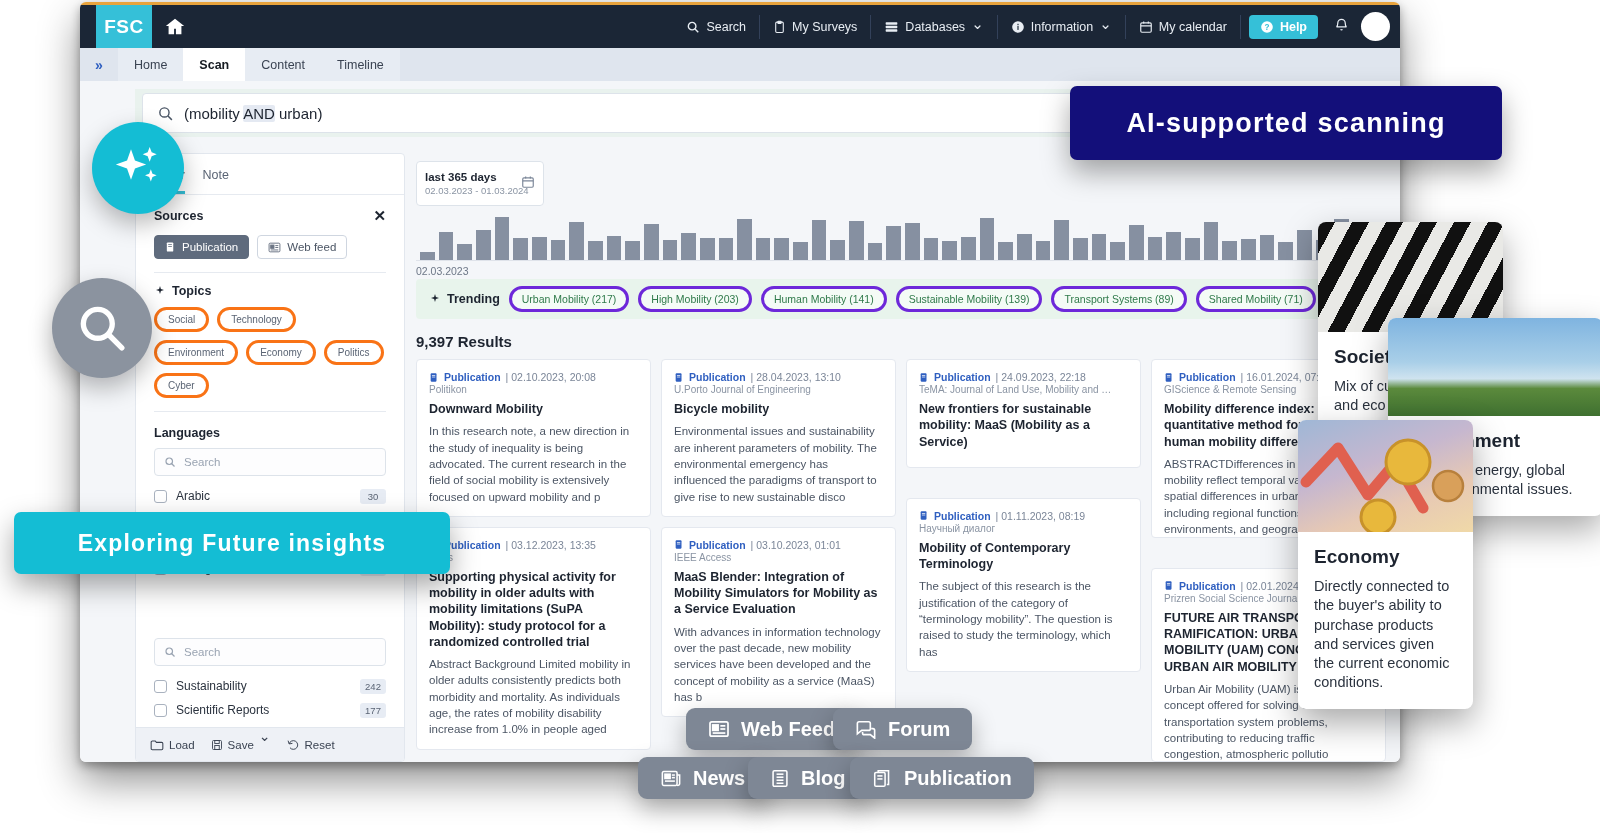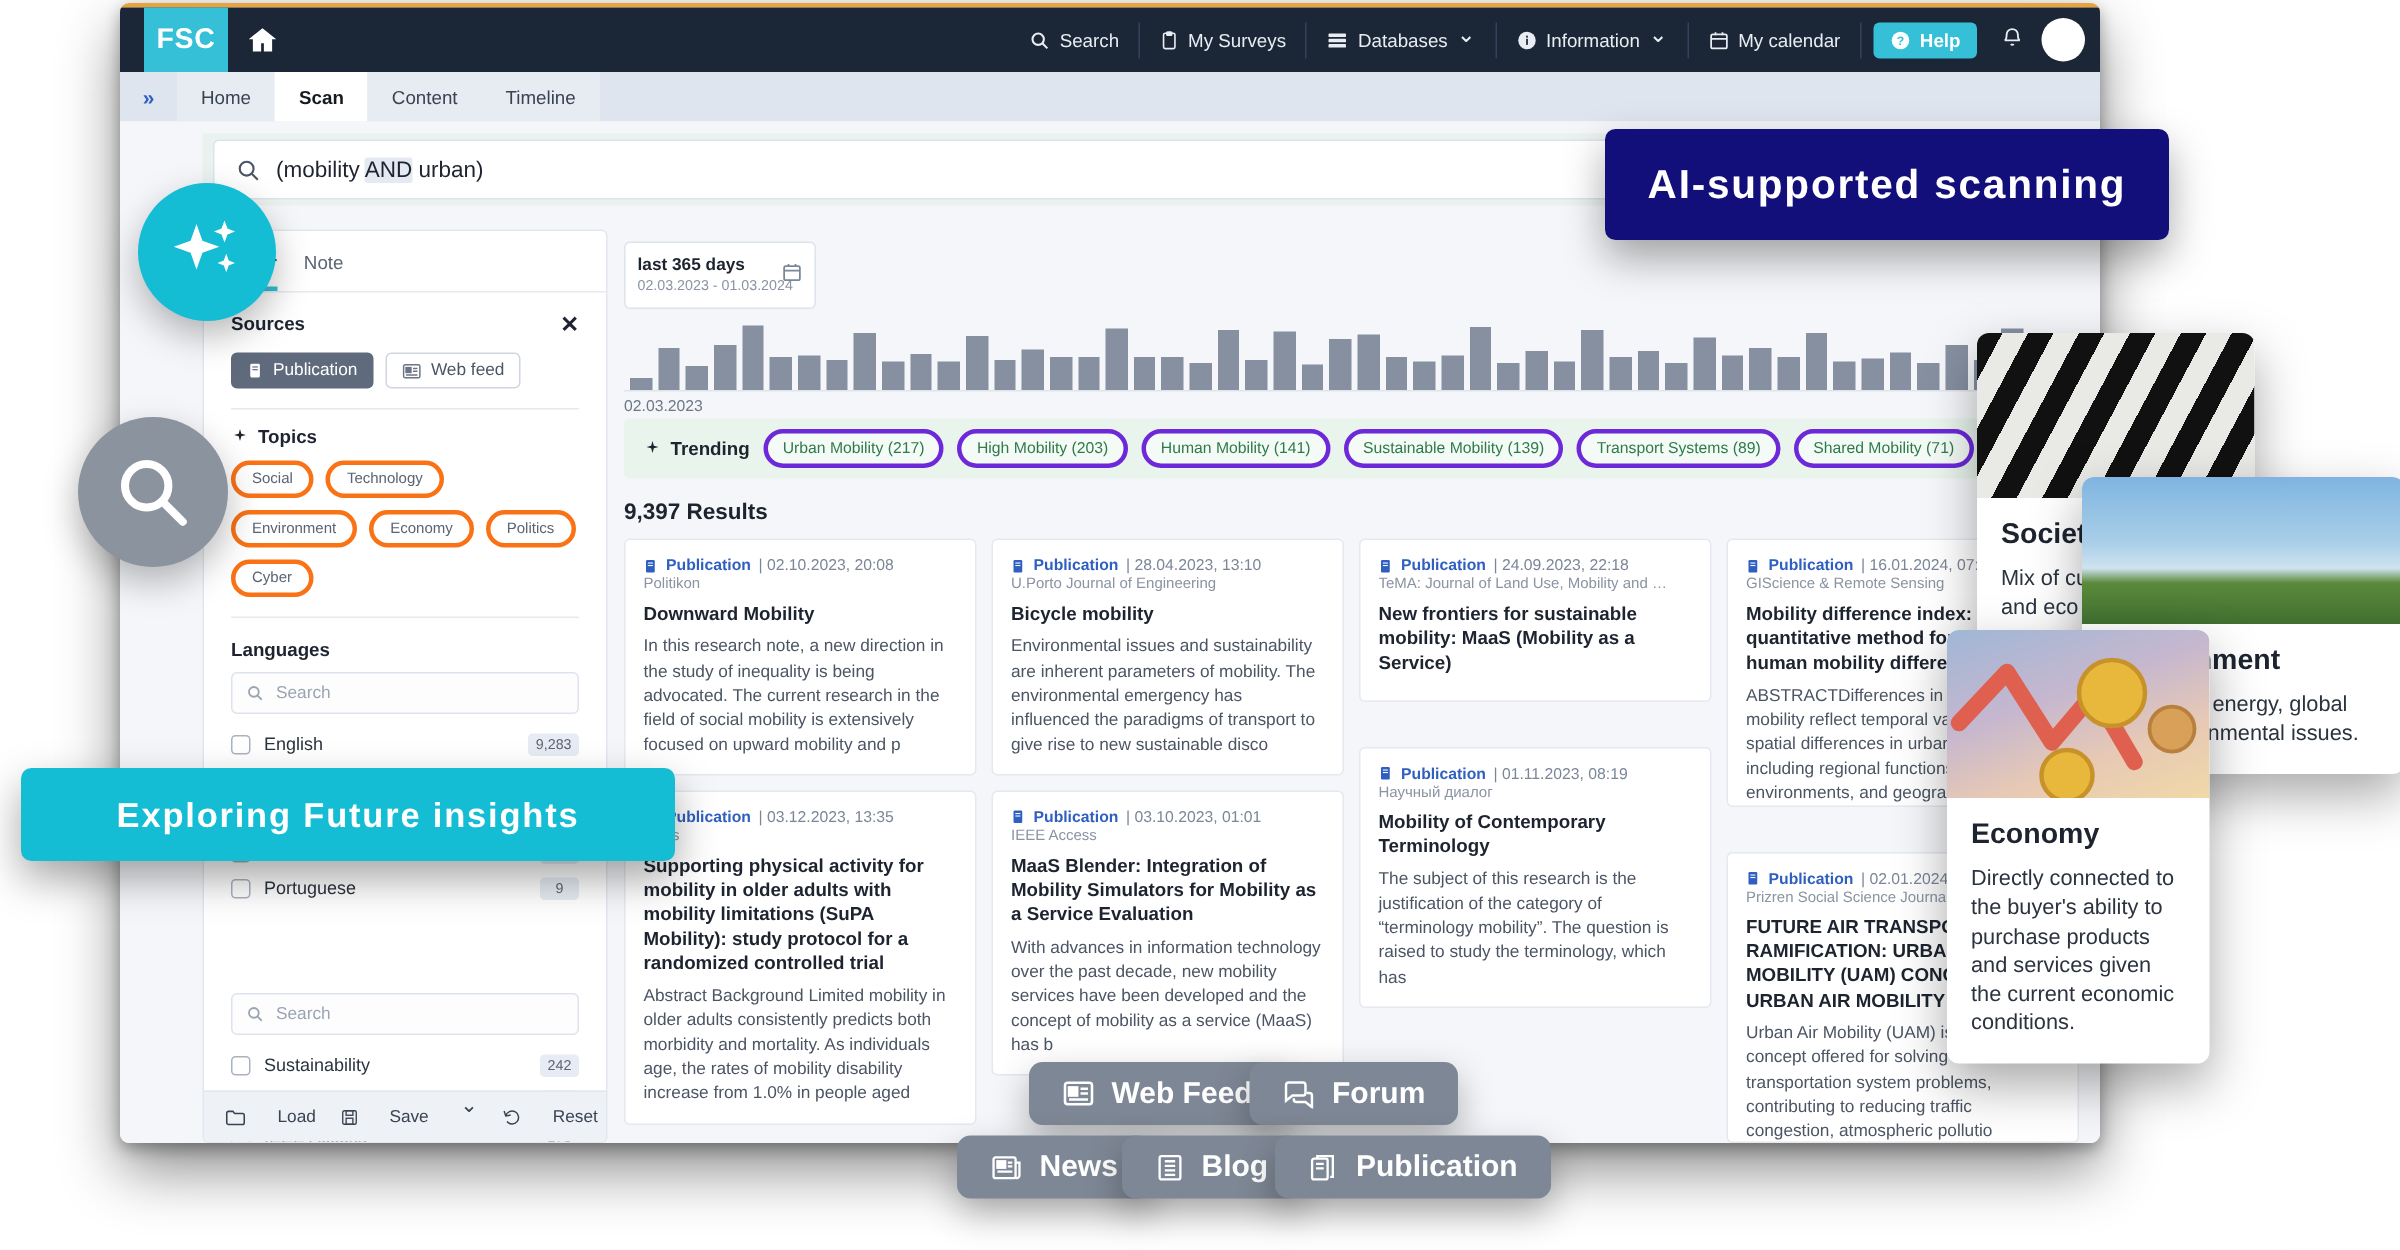--- a/index.html
+++ b/index.html
@@ -100,21 +100,21 @@
     height:28px; padding:0 9px; color:#9aa4b2; font-size:11.5px; background:#fdfdfe;
   }
   .facet { display:flex; align-items:center; gap:9px; padding:4.5px 0; font-size:12px; color:#2b333f; }
   .cbx { width:13px; height:13px; border:1.3px solid #a9b2bf; border-radius:3px; flex:0 0 auto; }
   .facet .cnt { margin-left:auto; background:#e7ecf4; color:#5a6474; font-size:9.5px; border-radius:3px; padding:2px 5px; min-width:26px; text-align:center; }
   .fp-footer {
     position:absolute; left:0; right:0; bottom:0; height:34px; background:#eef1f6;
     border-top:1px solid #e2e7ee; display:flex; align-items:center; gap:16px; padding:0 14px;
     font-size:11.5px; color:#3a4352;
   }
-  .fp-footer span.i { display:flex; align-items:flex-start; gap:21px; }
+  .fp-footer span.i { display:flex; align-items:flex-start; gap:5px; }
 
   
   .main { position:absolute; left:336px; top:72px; right:14px; bottom:0; }
 
   .chartcard { position:relative; height:118px; }
   .daterange {
     position:absolute; left:0; top:8px; width:128px; height:45px;
     background:#fff; border:1px solid #dde3ea; border-radius:4px; padding:5px 8px;
     display:flex; flex-direction:column; justify-content:center;
   }
@@ -160,21 +160,21 @@
     box-shadow: 0 10px 24px rgba(0,0,0,.28);
   }
   .sparkle-circle { left:92px; top:122px; width:92px; height:92px; background:#14bdd4; }
   .mag-circle { left:52px; top:278px; width:100px; height:100px; background:#8b939f; }
 
   .banner {
     position:absolute; border-radius:7px; color:#fff; font-weight:bold;
     display:flex; align-items:center; justify-content:center; letter-spacing:1.2px;
     box-shadow: 0 12px 28px rgba(0,0,0,.35);
   }
-  .banner-ai { left:1070px; top:86px; width:376px; height:74px; background:#130f7a; font-size:27px; }
+  .banner-ai { left:1070px; top:86px; width:432px; height:74px; background:#130f7a; font-size:27px; }
   .banner-explore { left:14px; top:512px; width:436px; height:62px; background:#14bdd4; font-size:23px; }
 
   .floatcard {
     position:absolute; background:#fff; border-radius:8px; overflow:hidden;
     box-shadow: 0 14px 34px rgba(0,0,0,.34);
   }
   .fc-img { width:100%; }
   .fc-body { padding:14px 16px 16px 16px; }
   .fc-title { font-size:19px; font-weight:bold; color:#1d2430; margin-bottom:9px; }
   .fc-text { font-size:14.5px; color:#2b333f; line-height:1.33; }
@@ -352,25 +352,20 @@
 
           <div class="sec-title">Languages</div>
           <div class="minisearch">
             <svg width="12" height="12" viewBox="0 0 24 24" fill="none" stroke="#9aa4b2" stroke-width="2.4">
                 <circle cx="10.5" cy="10.5" r="6.5"></circle>
                 <line x1="15.5" y1="15.5" x2="21" y2="21"></line>
               </svg>
             <span>Search</span>
           </div>
           <div style="margin-top:8px;">
-            <div class="facet">
-              <span class="cbx"></span>
-              <span>English</span>
-              <span class="cnt">9,283</span>
-            </div>
             <div class="facet">
               <span class="cbx"></span>
               <span>Arabic</span>
               <span class="cnt">30</span>
             </div>
             <div class="facet">
               <span class="cbx"></span>
               <span>Spanish</span>
               <span class="cnt">20</span>
             </div>

